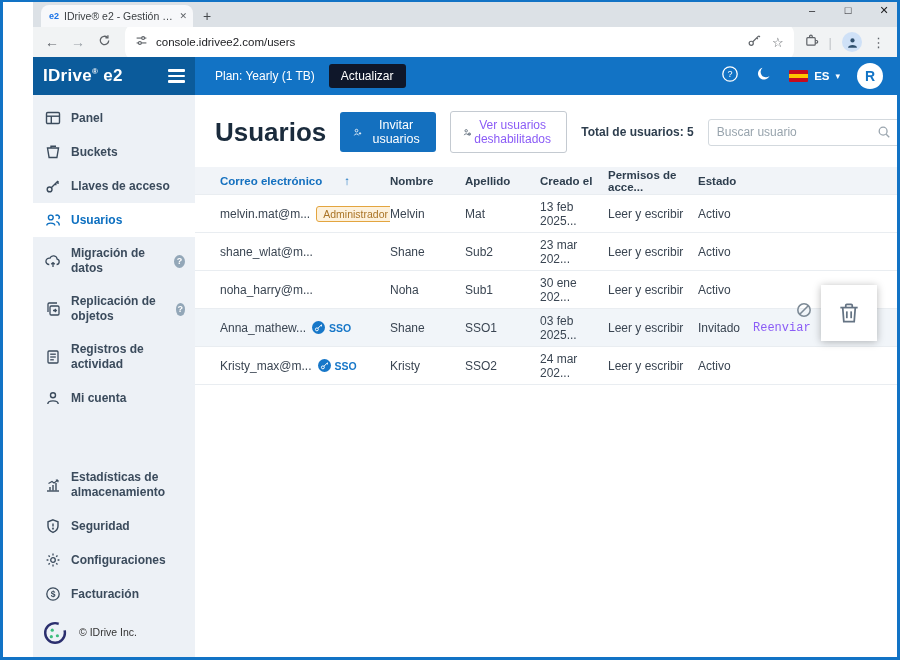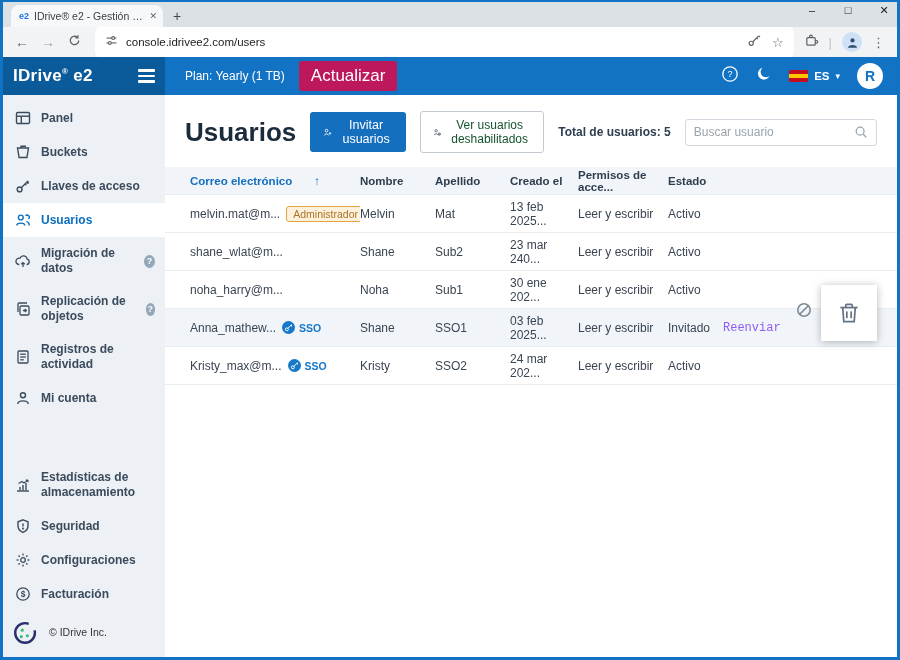--- a/index.html
+++ b/index.html
@@ -1,17 +1,17 @@
 <!DOCTYPE html>
 <html><head>
 <meta charset="utf-8">
 <style>
   * { margin:0; padding:0; box-sizing:border-box; }
   html,body { width:900px; height:660px; font-family:"Liberation Sans", sans-serif; }
-  .window { width:900px; height:660px; border:3px solid #1273c5; border-top-width:2px; display:flex; flex-direction:column; background:#fff; overflow:hidden; }
+  .window { width:900px; height:660px; border:3px solid #1273c5; border-top-width:2px; display:flex; flex-direction:column; background:#fff; overflow:hidden;padding-left:30px; }
 
   
   .titlebar { height:25px; background:#dce1e6; display:flex; align-items:flex-end; position:relative; flex:none; }
   .tab { width:152px; height:22px; background:#f7f8fa; border-radius:8px 8px 0 0; margin-left:8px; display:flex; align-items:center; padding:0 6px 0 8px; gap:5px; }
   .tab-favicon { font-size:9px; font-weight:bold; color:#1a73e8; flex:none; }
   .tab-title { font-size:10.5px; color:#3c4043; white-space:nowrap; overflow:hidden; text-overflow:ellipsis; flex:1; }
   .tab-close { font-size:9px; color:#5f6368; flex:none; cursor:pointer; }
   .new-tab { font-size:14px; color:#45494d; margin:0 0 3px 10px; }
   .win-controls { position:absolute; right:6px; top:2px; display:flex; gap:22px; font-size:11px; color:#202124; }
   .win-controls span { width:14px; text-align:center; }
@@ -28,21 +28,21 @@
   .kebab { font-size:13px; color:#5f6368; }
 
   
   .app-header { height:38px; background:#1273c5; display:flex; align-items:center; flex:none; }
   .logo-block { width:162px; height:38px; background:#0b5b9b; display:flex; align-items:center; padding:0 10px; gap:8px; flex:none; }
   .logo { color:#fff; font-size:17px; font-weight:bold; letter-spacing:.3px; white-space:nowrap; }
   .logo sup { font-size:8px; }
   .hamburger { margin-left:auto; display:flex; flex-direction:column; gap:3px; cursor:pointer; }
   .hamburger div { width:17px; height:2.4px; background:#fff; border-radius:1px; }
   .plan-label { color:#fff; font-size:12px; margin-left:20px; }
-  .upgrade-btn { background:#be185d; color:#fff; font-size:17px; border:none; border-radius:3px; padding:5px 12px; margin-left:14px; cursor:pointer; font-family:"Liberation Sans",sans-serif; }
+  .upgrade-btn { background:#0f172a; color:#fff; font-size:12px; border:none; border-radius:3px; padding:5px 12px; margin-left:14px; cursor:pointer; font-family:"Liberation Sans",sans-serif; }
   .header-right { margin-left:auto; display:flex; align-items:center; gap:17px; padding-right:14px; color:#fff; }
   .flag { width:19px; height:12px; display:flex; flex-direction:column; border-radius:1px; overflow:hidden; }
   .flag div:nth-child(1){flex:1;background:#c60b1e;} .flag div:nth-child(2){flex:1.2;background:#ffc400;} .flag div:nth-child(3){flex:1;background:#c60b1e;}
   .lang { font-size:11.5px; font-weight:bold; }
   .caret { font-size:9px; }
   .avatar-app { width:26px; height:26px; background:#fff; border-radius:50%; color:#1273c5; font-weight:bold; font-size:14px; display:flex; align-items:center; justify-content:center; }
 
   
   .body-row { flex:1; display:flex; min-height:0; }
   .sidebar { width:162px; background:#edf1f6; display:flex; flex-direction:column; padding-top:6px; flex:none; }
@@ -51,21 +51,21 @@
   .side-item.active { background:#fff; color:#0c6fc0; }
   .side-item .help-badge { margin-left:auto; width:13px; height:13px; border-radius:50%; background:#93a7b8; color:#fff; font-size:9px; display:flex; align-items:center; justify-content:center; font-weight:bold; }
   .side-bottom { margin-top:auto; }
   .side-item .lbl { line-height:1.25; }
   .copyright { display:flex; align-items:center; gap:8px; padding:6px 10px 10px 8px; font-size:10.5px; color:#333; }
 
   .main { flex:1; background:#fff; position:relative; overflow:hidden; }
   .main-header { display:flex; align-items:center; padding:16px 22px 14px 20px; gap:14px; }
   .page-title { font-size:26px; font-weight:bold; color:#1a2b3c; }
   .btn-invite { display:flex; align-items:center; gap:7px; background:#1470bf; color:#fff; border:none; border-radius:3px; font-size:12.5px; padding:6px 13px; cursor:pointer; font-family:"Liberation Sans",sans-serif; }
-  .btn-outline { display:flex; align-items:center; gap:7px; background:#fff; color:#14532d; border:1px solid #c4cad1; border-radius:3px; font-size:12px; padding:6px 12px; cursor:pointer; font-family:"Liberation Sans",sans-serif; }
+  .btn-outline { display:flex; align-items:center; gap:0; background:#fff; color:#8b5cf6; border:1px solid #c4cad1; border-radius:3px; font-size:12px; padding:6px 12px; cursor:pointer; font-family:"Liberation Sans",sans-serif; }
   .total-label { margin-left:auto; font-size:12px; font-weight:bold; color:#2e3e4e; white-space:nowrap; }
   .search-box { width:192px; height:27px; border:1px solid #d3d9de; border-radius:3px; display:flex; align-items:center; padding:0 8px; gap:6px; }
   .search-box input { border:none; outline:none; flex:1; font-size:12px; color:#333; font-family:Liberation Sans, sans-serif; min-width:0; }
   .search-box input::placeholder { color:#98a4ad; }
 
   .trow { display:grid; grid-template-columns:170px 75px 75px 68px 90px 55px 1fr; padding-left:25px; align-items:center; height:38px; border-bottom:1px solid #e9edf1; font-size:12px; color:#3a4552; }
   .trow.thead { height:28px; background:#f1f4f8; border-bottom:1px solid #e9edf1; font-weight:bold; font-size:11.5px; color:#2e3e4e; }
   .trow.highlight { background:#f1f5f9; }
   .th-sorted { color:#1470bf; display:flex; gap:22px; align-items:center; }
   .cell-email { display:flex; align-items:center; gap:6px; white-space:nowrap; overflow:hidden; padding-right:4px; }
@@ -348,21 +348,21 @@
           <span>Activo</span>
           <span></span>
         </div>
 
         <div class="trow">
           <span class="cell-email">
               <span>shane_wlat@m...</span>
             </span>
           <span>Shane</span>
           <span>Sub2</span>
-          <span>23 mar 240...</span>
+          <span>23 mar 202...</span>
           <span>Leer y escribir</span>
           <span>Activo</span>
           <span></span>
         </div>
 
         <div class="trow">
           <span class="cell-email">
               <span>noha_harry@m...</span>
             </span>
           <span>Noha</span>

